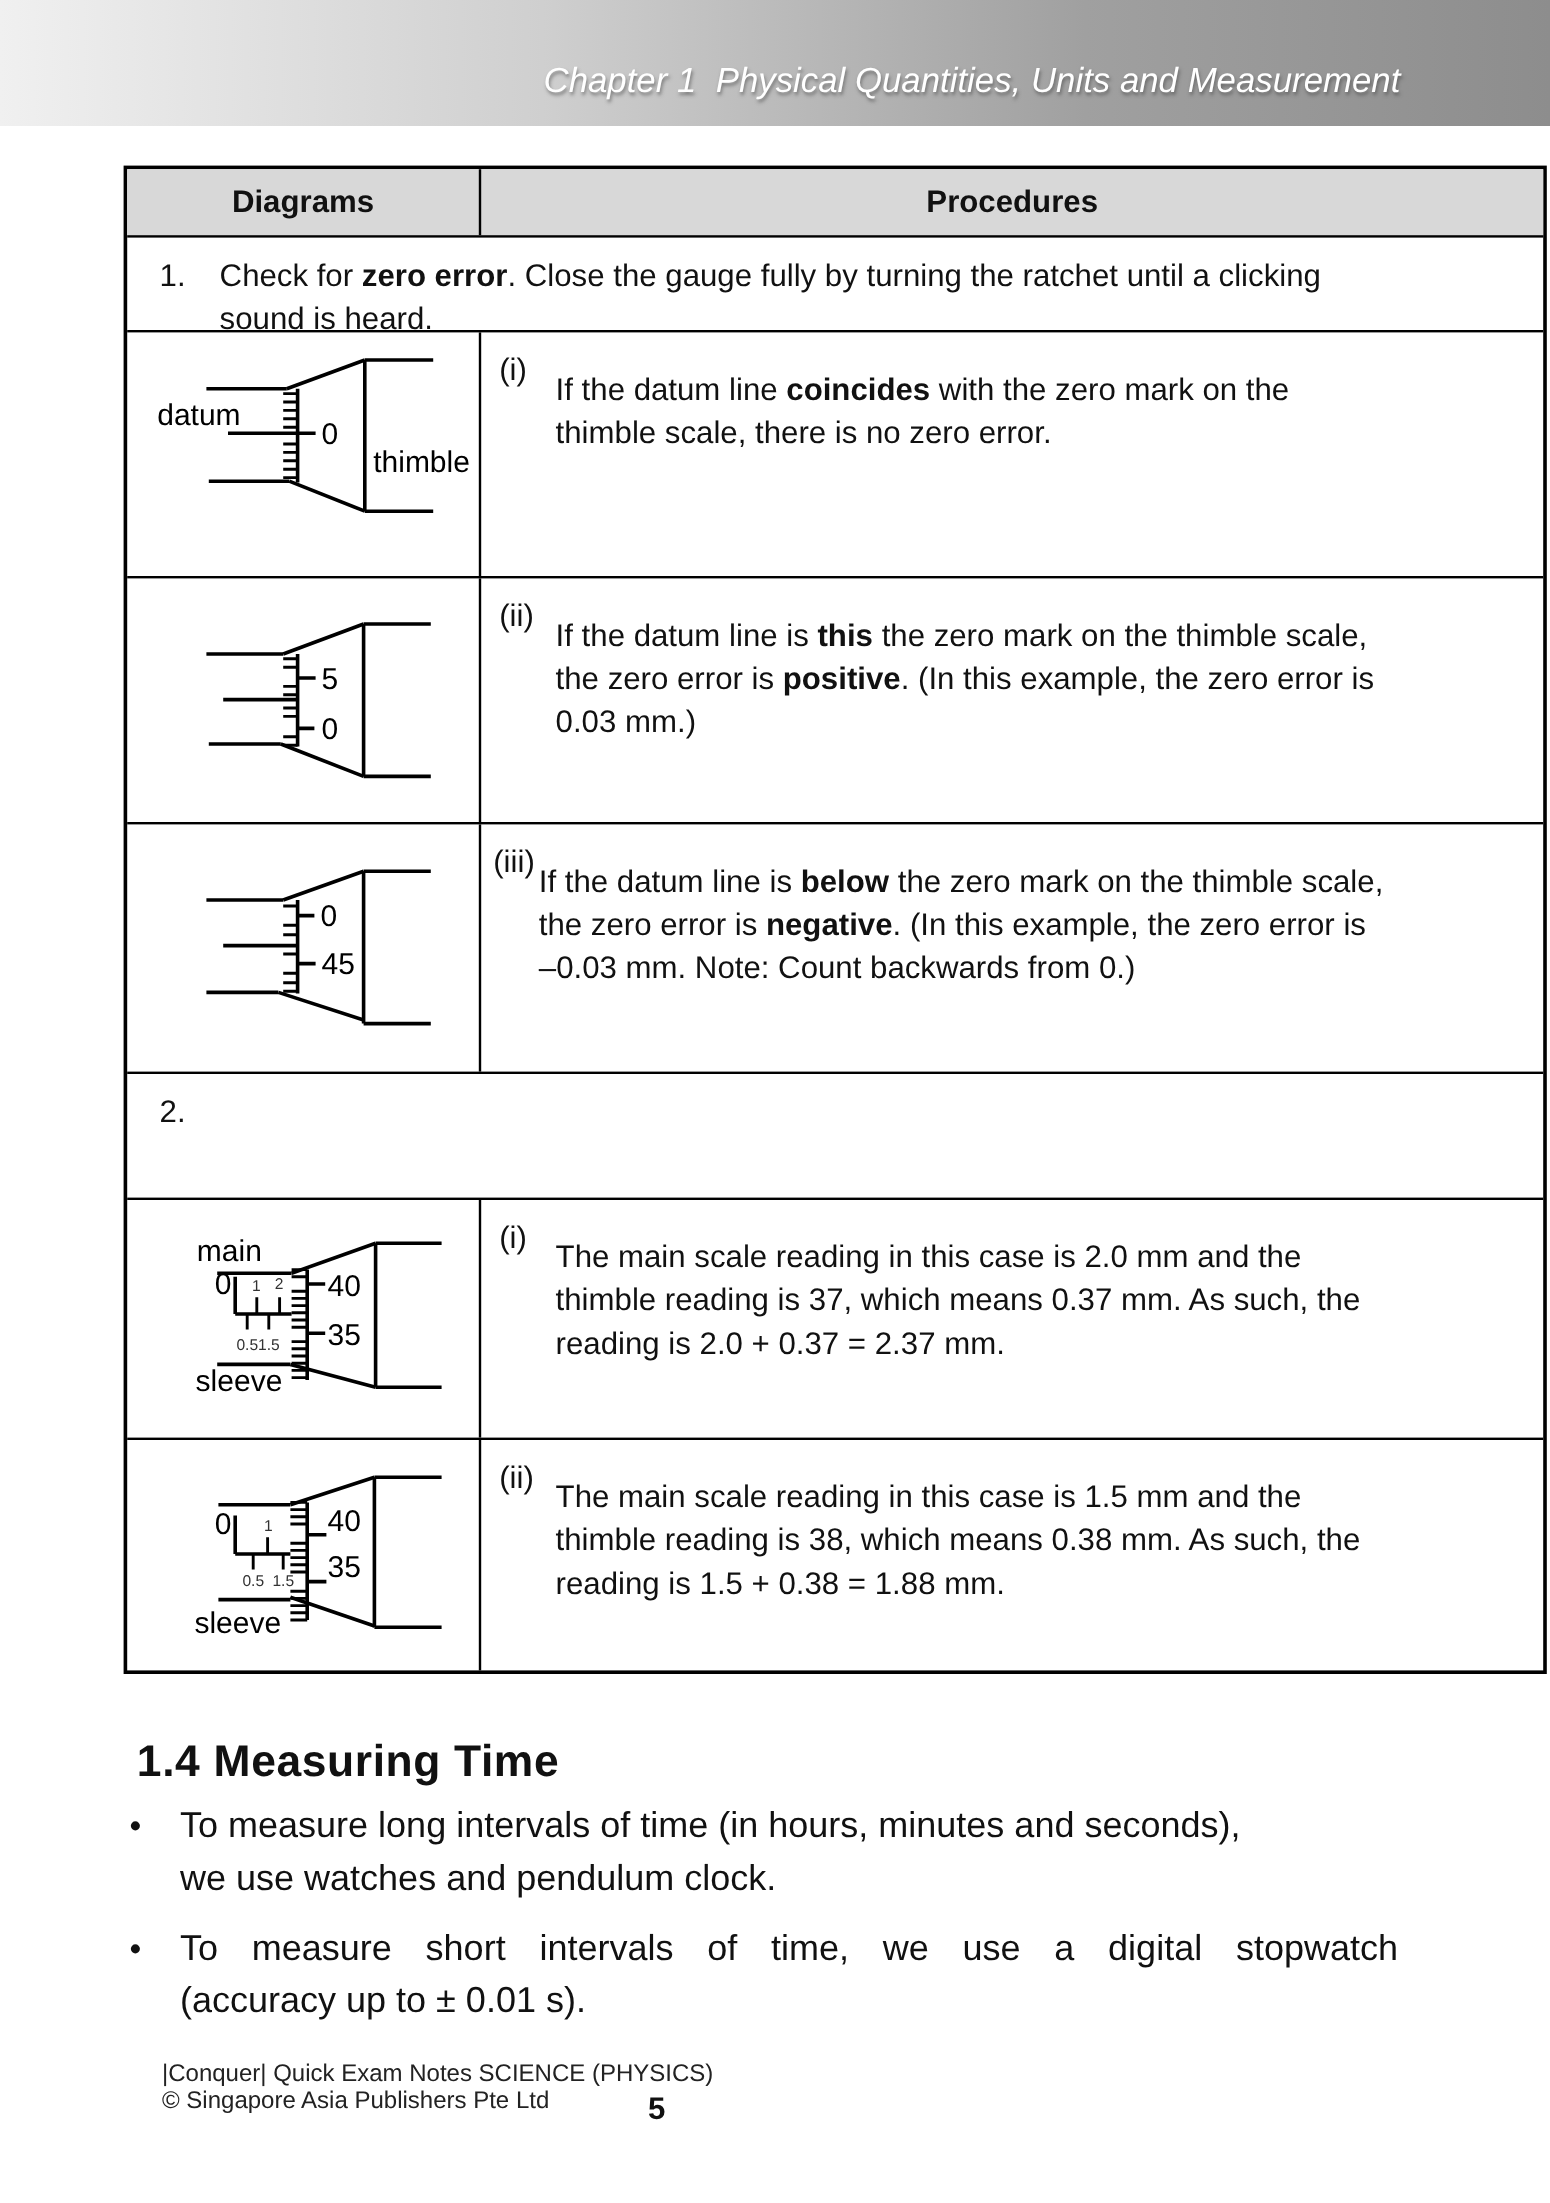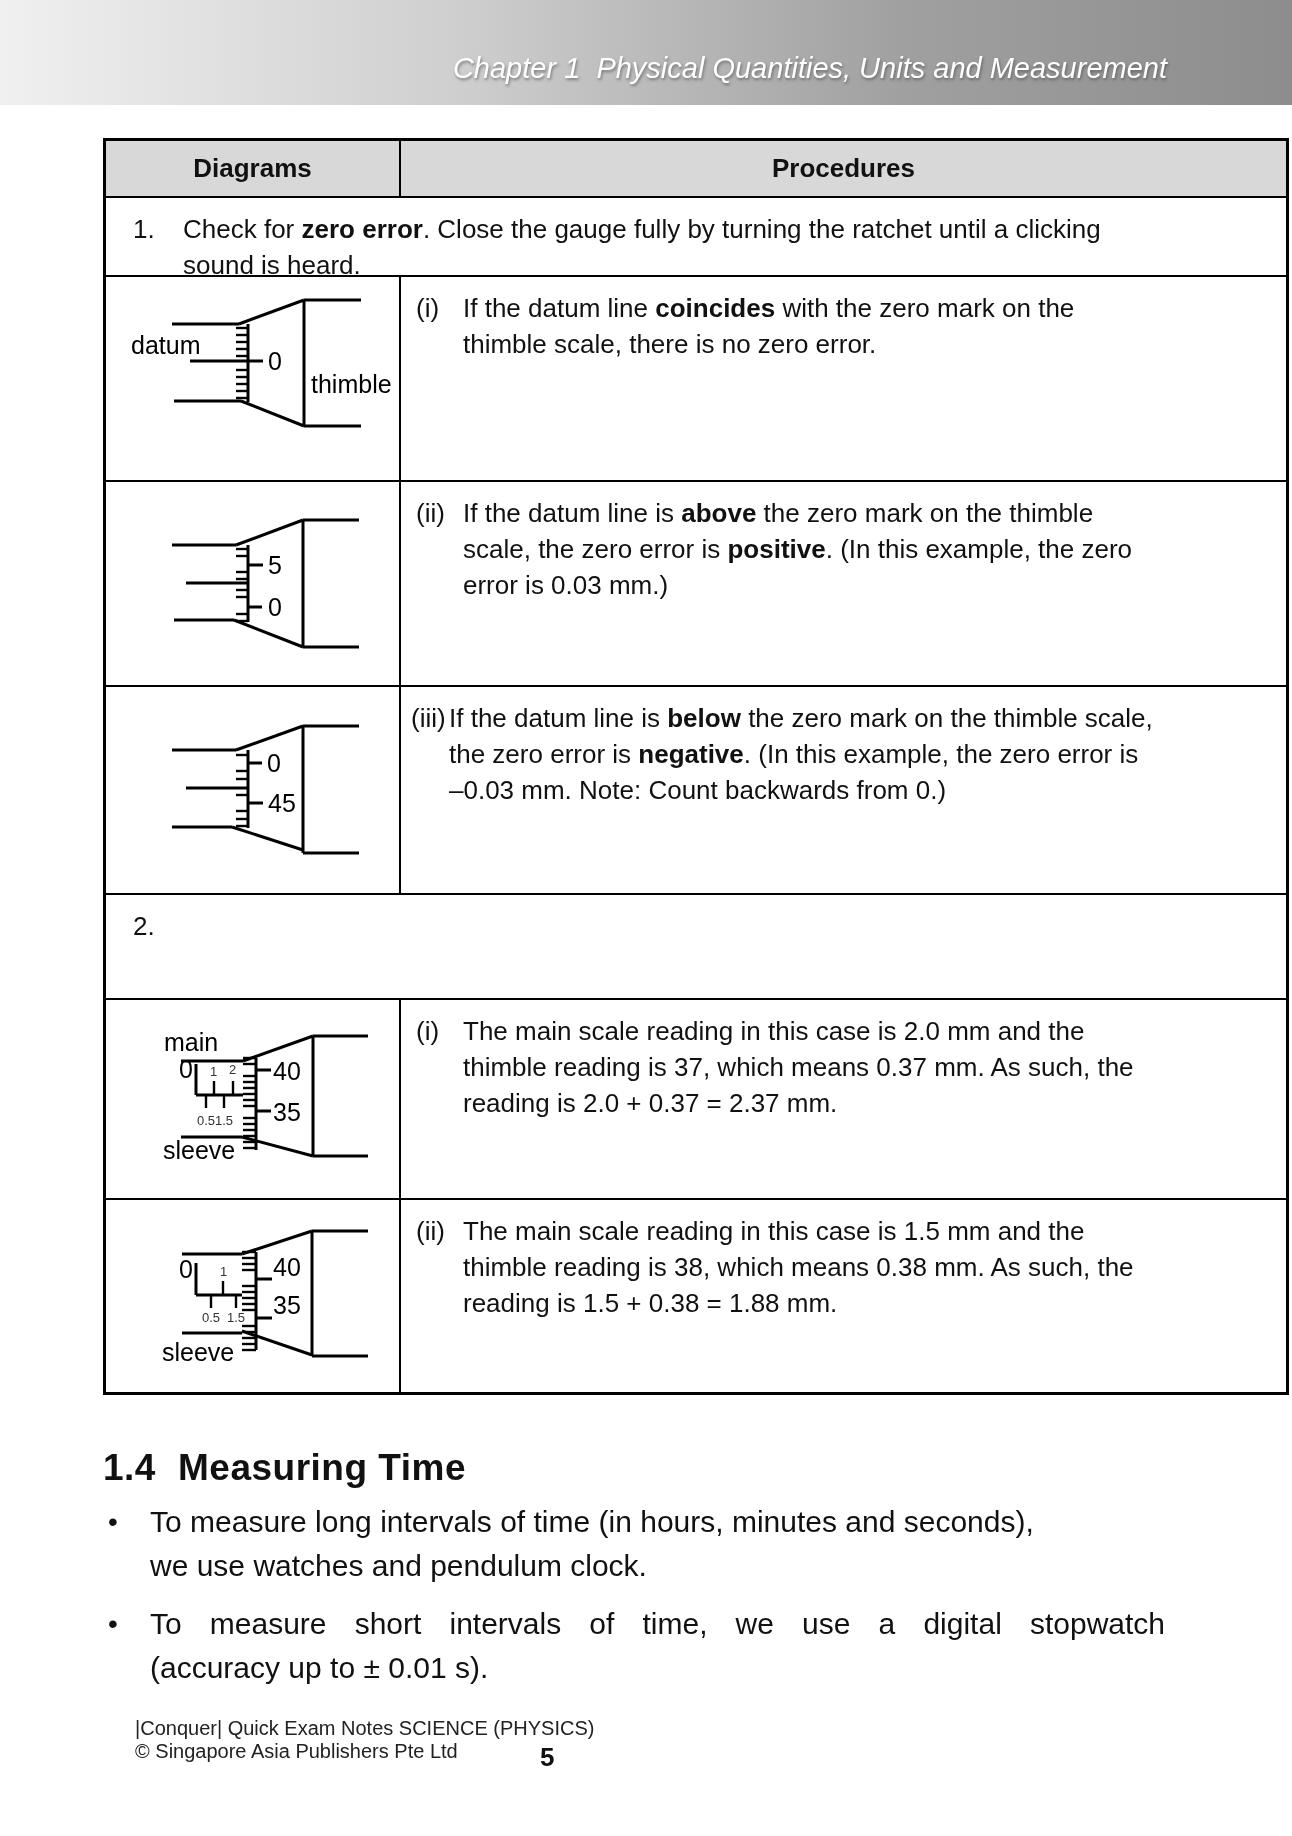--- a/index.html
+++ b/index.html
@@ -32,36 +32,36 @@
   .th { display:flex; align-items:center; justify-content:center;
         font-weight:bold; font-size:26px; }
   .steprow { display:flex; padding-top:13px; font-size:26px; line-height:36px; }
   .stepnum { width:77px; padding-left:27px; flex:none; }
   .steptext { width:942px; flex:none; }
   .proc { display:flex; padding-top:13px; font-size:26px; line-height:36px; }
   .plabel { width:47px; padding-left:0; flex:none; }
   .proc.indented { padding-left:15px; }
   .proc.tight { padding-left:10px; }
   .proc.tight .plabel { width:38px; }
-  .ptext { width:683px; flex:none; }
+  .ptext { width:683px; flex:none;margin-top:16px; }
   .proc.tight .ptext { width:709px; }
   .dcell svg { display:block; }
   svg line, svg path { stroke:#000; fill:none; }
   .s3 { stroke-width:3; }
   .s2 { stroke-width:2.4; }
   svg text { fill:#000; font-family:"Liberation Sans","DejaVu Sans",sans-serif; }
   .dlab { font-size:25px; }
   .dsmall { font-size:13px; fill:#333; }
   
   .sec-head {
     position:absolute; left:103px; top:1447px;
     font-size:37px; font-weight:bold; letter-spacing:.5px;
     display:flex;
   }
-  .sec-num { width:75px; }
+  .sec-num { width:75px;text-align:center; }
   .bullets { position:absolute; left:103px; top:1500px; width:1062px; list-style:none; }
   .bullets li { display:flex; font-size:30px; line-height:44px; }
   .bullets li + li { margin-top:14px; }
   .bdot { width:47px; padding-left:5px; flex:none; font-size:28px; }
   .btext { width:1015px; flex:none; }
   .jline { text-align:justify; text-align-last:justify; }
   
   .footer { position:absolute; left:103px; top:1717px; font-size:20px; line-height:23px; color:#222;margin-left:32px; }
   .page-num { position:absolute; left:540px; top:1742px; font-size:26px; font-weight:bold; }
 </style>
@@ -154,21 +154,21 @@
             <line x1="130" y1="132" x2="142" y2="132"></line>
               <line x1="130" y1="139" x2="142" y2="139"></line>
           </g>
           <text class="dlab" x="162" y="92">5</text>
           <text class="dlab" x="162" y="134">0</text>
         </svg>
       </div>
       <div class="c2">
         <div class="proc indented">
           <span class="plabel">(ii)</span>
-          <p class="ptext"><span>If the datum line is </span><b>above</b><span> the zero mark on the thimble scale, the zero error is </span><b>positive</b><span>. (In this example, the zero error is 0.03 mm.)</span></p>
+          <p class="ptext"><span>If the datum line is </span><b>this</b><span> the zero mark on the thimble scale, the zero error is </span><b>positive</b><span>. (In this example, the zero error is 0.03 mm.)</span></p>
         </div>
       </div>
     </div>
 
     <div class="trow" style="height:208px">
       <div class="c1 dcell">
         <svg width="295" height="206" viewBox="0 0 295 206">
           <g class="s3">
             <line x1="66" y1="63" x2="130" y2="63"></line>
             <line x1="66" y1="140" x2="126" y2="140"></line>

